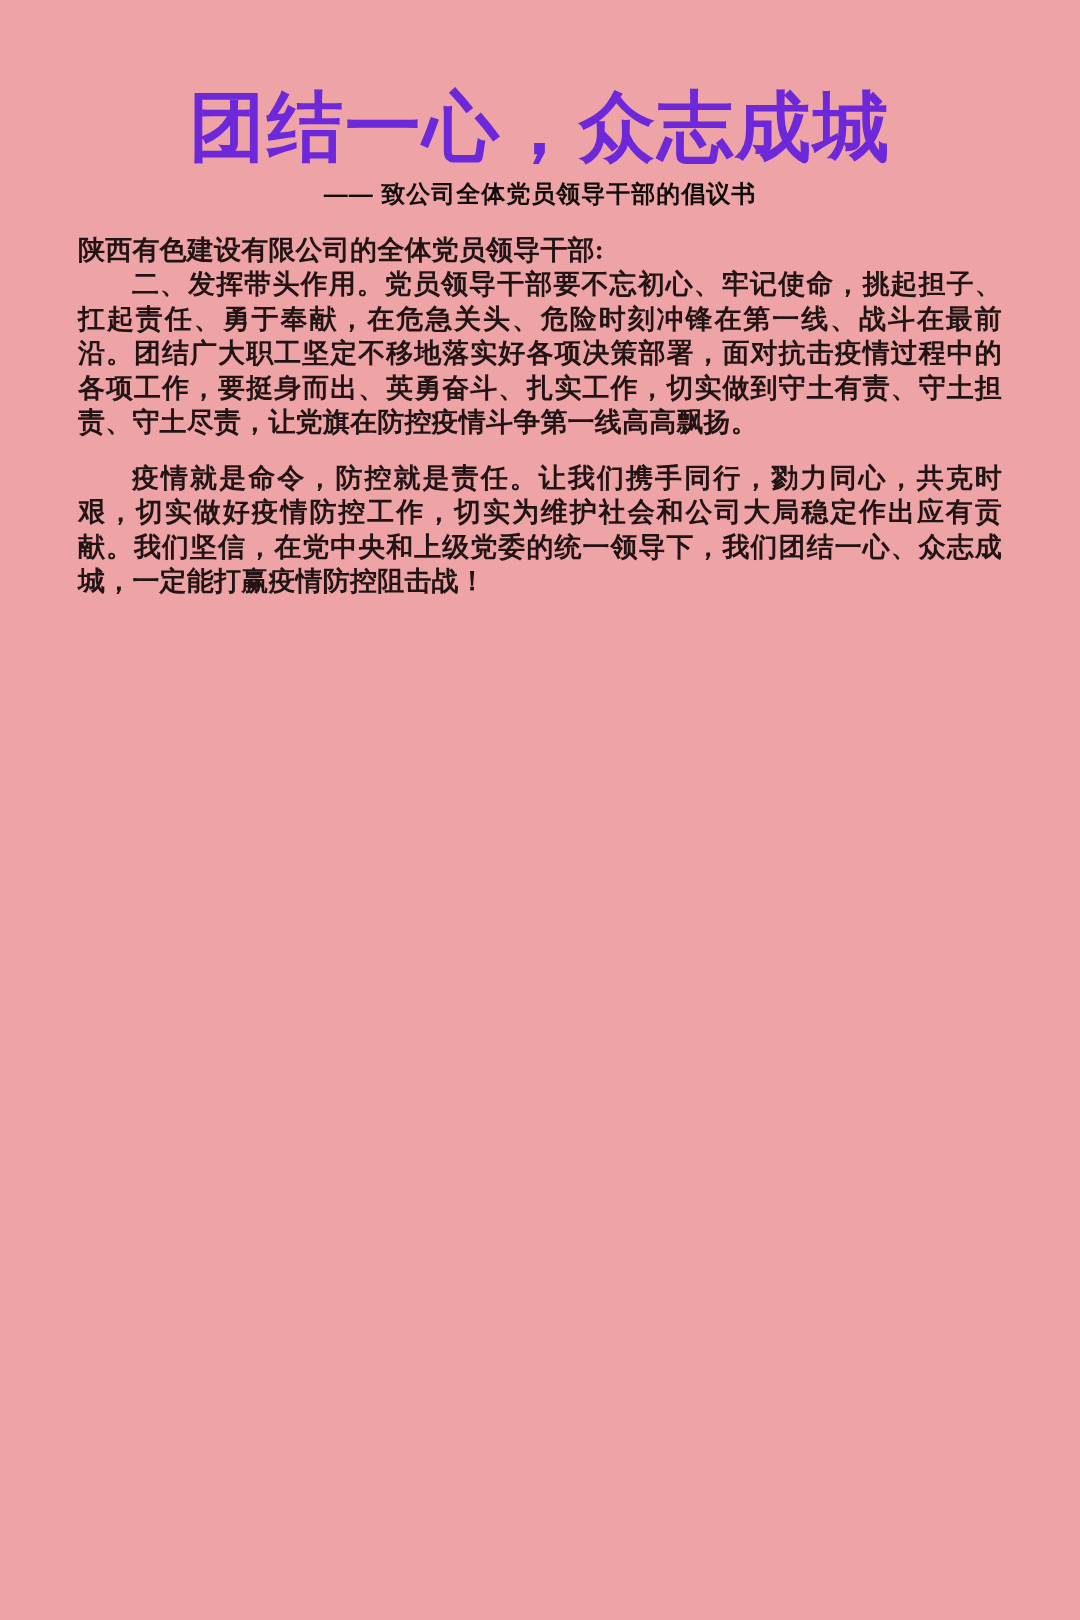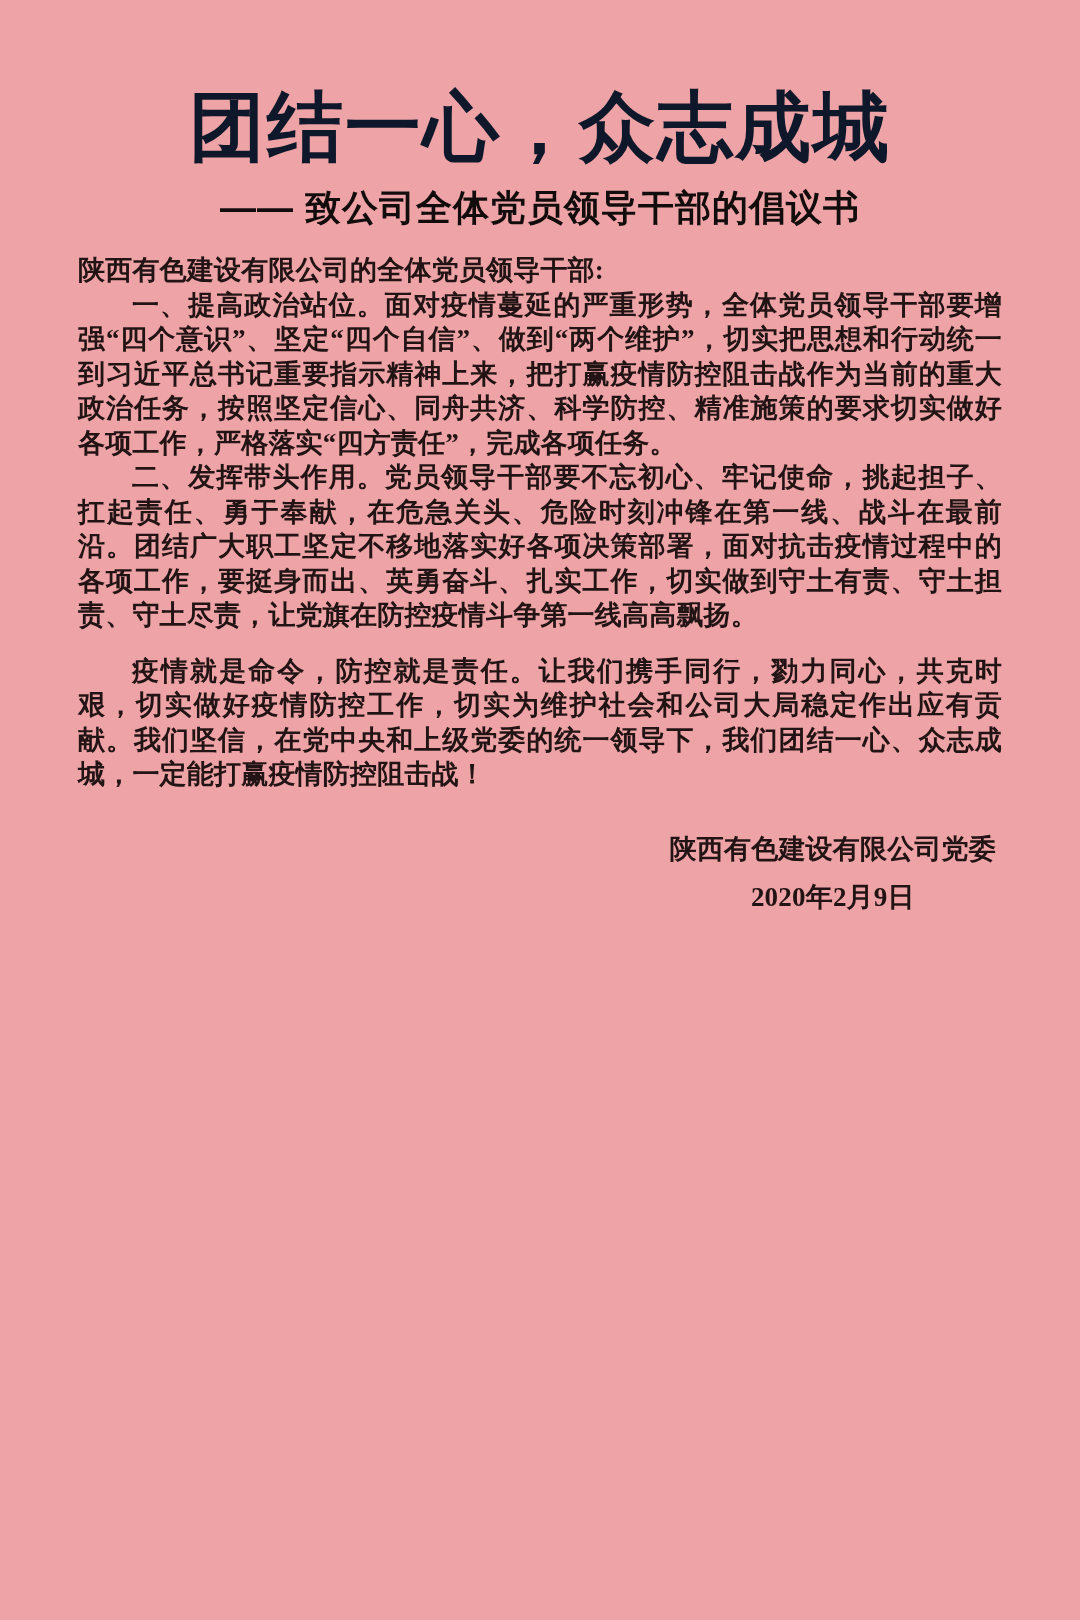--- a/index.html
+++ b/index.html
@@ -21,25 +21,25 @@
   .title {
     margin: 0;
     text-align: center;
     font-family: "Liberation Sans", "DejaVu Sans", sans-serif;
     font-weight: 900;
     font-size: 76px;
     line-height: 1.08;
     letter-spacing: 2px;
   }
   .subtitle {
-    margin-top: 18px;
+    margin-top: 12px;
     text-align: center;
     font-family: "Liberation Sans", "DejaVu Sans", sans-serif;
     font-weight: 900;
-    font-size: 36px;
+    font-size: 24px;
     line-height: 1.2;
     letter-spacing: 1px;
   }
   .letter-body {
     margin-top: 24px;
     font-size: 27px;
     line-height: 34.5px;
     font-weight: bold;
     text-align: justify;
     letter-spacing: 0.2px;
@@ -72,33 +72,26 @@
     margin-top: 14px;
     font-size: 27px;
     font-weight: bold;
     line-height: 34px;
   }
 </style>
 </head>
 <body style="background: rgb(238, 164, 166);">
 
 <div class="page" style="color: rgb(34, 19, 20);">
-  <h1 class="title" style="color: #0f172a;">团结一心，众志成城</h1>
+  <h1 class="title" style="color: #6d28d9;">团结一心，众志成城</h1>
   <div class="subtitle" style="color: rgb(18, 12, 13);">—— 致公司全体党员领导干部的倡议书</div>
 
   <div class="letter-body">
     <p class="salutation">陕西有色建设有限公司的全体党员领导干部:</p>
 
     <div>
-        <p>一、提高政治站位。面对疫情蔓延的严重形势，全体党员领导干部要增强“四个意识”、坚定“四个自信”、做到“两个维护”，切实把思想和行动统一到习近平总书记重要指示精神上来，把打赢疫情防控阻击战作为当前的重大政治任务，按照坚定信心、同舟共济、科学防控、精准施策的要求切实做好各项工作，严格落实“四方责任”，完成各项任务。</p>
         <p>二、发挥带头作用。党员领导干部要不忘初心、牢记使命，挑起担子、扛起责任、勇于奉献，在危急关头、危险时刻冲锋在第一线、战斗在最前沿。团结广大职工坚定不移地落实好各项决策部署，面对抗击疫情过程中的各项工作，要挺身而出、英勇奋斗、扎实工作，切实做到守土有责、守土担责、守土尽责，让党旗在防控疫情斗争第一线高高飘扬。</p>
       </div>
 
     <p class="closing">疫情就是命令，防控就是责任。让我们携手同行，勠力同心，共克时艰，切实做好疫情防控工作，切实为维护社会和公司大局稳定作出应有贡献。我们坚信，在党中央和上级党委的统一领导下，我们团结一心、众志成城，一定能打赢疫情防控阻击战！</p>
 
-    <div class="sign-block">
-      <div class="sign-inner">
-        <div class="signature">陕西有色建设有限公司党委</div>
-        <div class="sign-date">2020年2月9日</div>
-      </div>
-    </div>
   </div>
 </div>
 
 </body></html>

